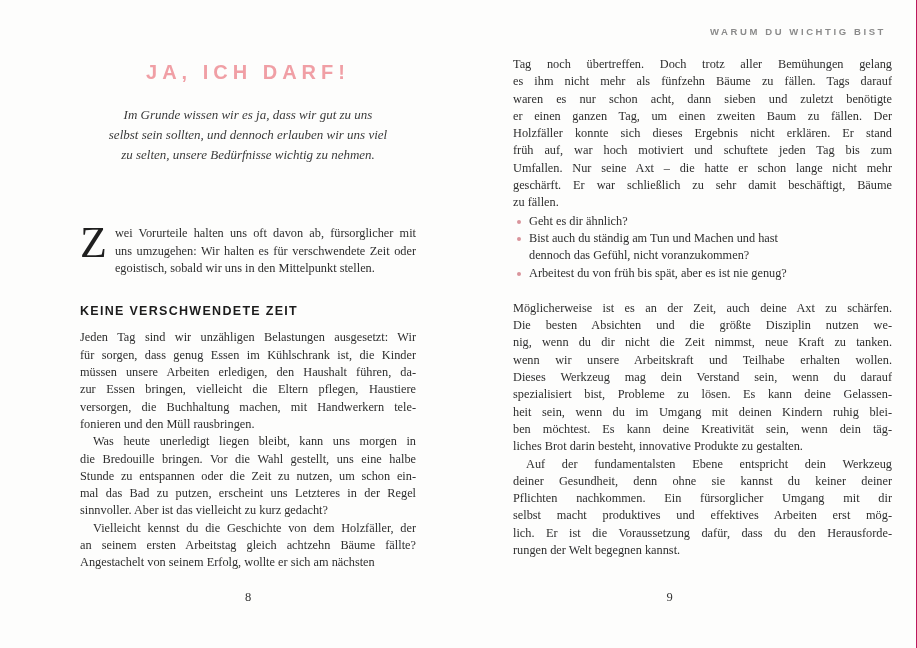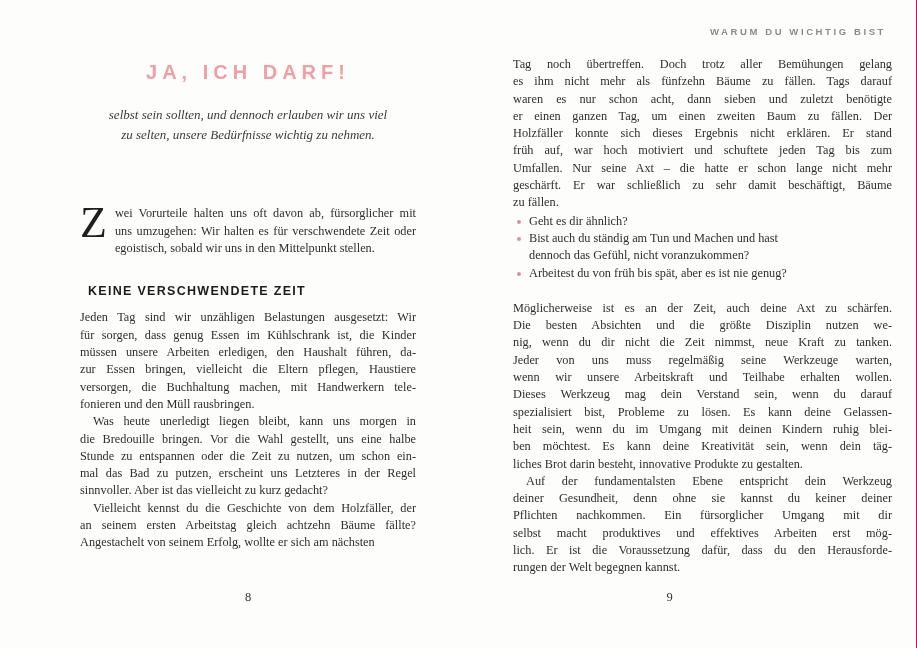--- a/index.html
+++ b/index.html
@@ -36,21 +36,21 @@
   }
   .intro{
     margin-top:24px;font-style:italic;font-size:13px;line-height:20px;color:#3a3a3a;
   }
   .opening-para{margin-top:60px;}
   .dropcap{
     float:left;height:34px;margin:1px 8px 0 0;
     font-size:44px;line-height:34px;color:#1f1f1f;
   }
   .section-heading{
-    margin:26px 8px 0;
+    margin:26px 0 0;
     font-family:"Liberation Sans",sans-serif;
     font-size:12.5px;font-weight:700;letter-spacing:1.3px;color:#1c1c1c;
   }
   .section-heading + .para{margin-top:9px;}
 
   .tline{
     text-align:justify;text-align-last:justify;
     white-space:nowrap;overflow:hidden;
   }
   .tline.tlast{text-align-last:left;}
@@ -75,20 +75,21 @@
 <body>
 
 <div class="spread">
 
   <div class="running-header">WARUM DU WICHTIG BIST</div>
 
   <div class="page page-left">
     <h1 class="chapter-title">JA, ICH DARF!</h1>
 
     <div class="intro center-lines">
+        <div class="tline">Im Grunde wissen wir es ja, dass wir gut zu uns</div>
         <div class="tline">selbst sein sollten, und dennoch erlauben wir uns viel</div>
         <div class="tline tlast">zu selten, unsere Bedürfnisse wichtig zu nehmen.</div>
       </div>
 
     <div class="opening-para">
       <span class="dropcap">Z</span>
       <div>
           <div class="tline">wei Vorurteile halten uns oft davon ab, fürsorglicher mit</div>
           <div class="tline">uns umzugehen: Wir halten es für verschwendete Zeit oder</div>
           <div class="tline tlast">egoistisch, sobald wir uns in den Mittelpunkt stellen.</div>
@@ -151,21 +152,20 @@
         <div class="bullet-lines no-justify">
             <div class="tline tlast">Arbeitest du von früh bis spät, aber es ist nie genug?</div>
           </div>
       </div>
     </div>
 
     <div class="para para-gap">
         <div class="tline">Möglicherweise ist es an der Zeit, auch deine Axt zu schärfen.</div>
         <div class="tline">Die besten Absichten und die größte Disziplin nutzen we-</div>
         <div class="tline">nig, wenn du dir nicht die Zeit nimmst, neue Kraft zu tanken.</div>
-        <div class="tline">Jeder von uns muss regelmäßig seine Werkzeuge warten,</div>
         <div class="tline">wenn wir unsere Arbeitskraft und Teilhabe erhalten wollen.</div>
         <div class="tline">Dieses Werkzeug mag dein Verstand sein, wenn du darauf</div>
         <div class="tline">spezialisiert bist, Probleme zu lösen. Es kann deine Gelassen-</div>
         <div class="tline">heit sein, wenn du im Umgang mit deinen Kindern ruhig blei-</div>
         <div class="tline">ben möchtest. Es kann deine Kreativität sein, wenn dein täg-</div>
         <div class="tline tlast">liches Brot darin besteht, innovative Produkte zu gestalten.</div>
       </div>
     <div class="para para-indent">
         <div class="tline">Auf der fundamentalsten Ebene entspricht dein Werkzeug</div>
         <div class="tline">deiner Gesundheit, denn ohne sie kannst du keiner deiner</div>

